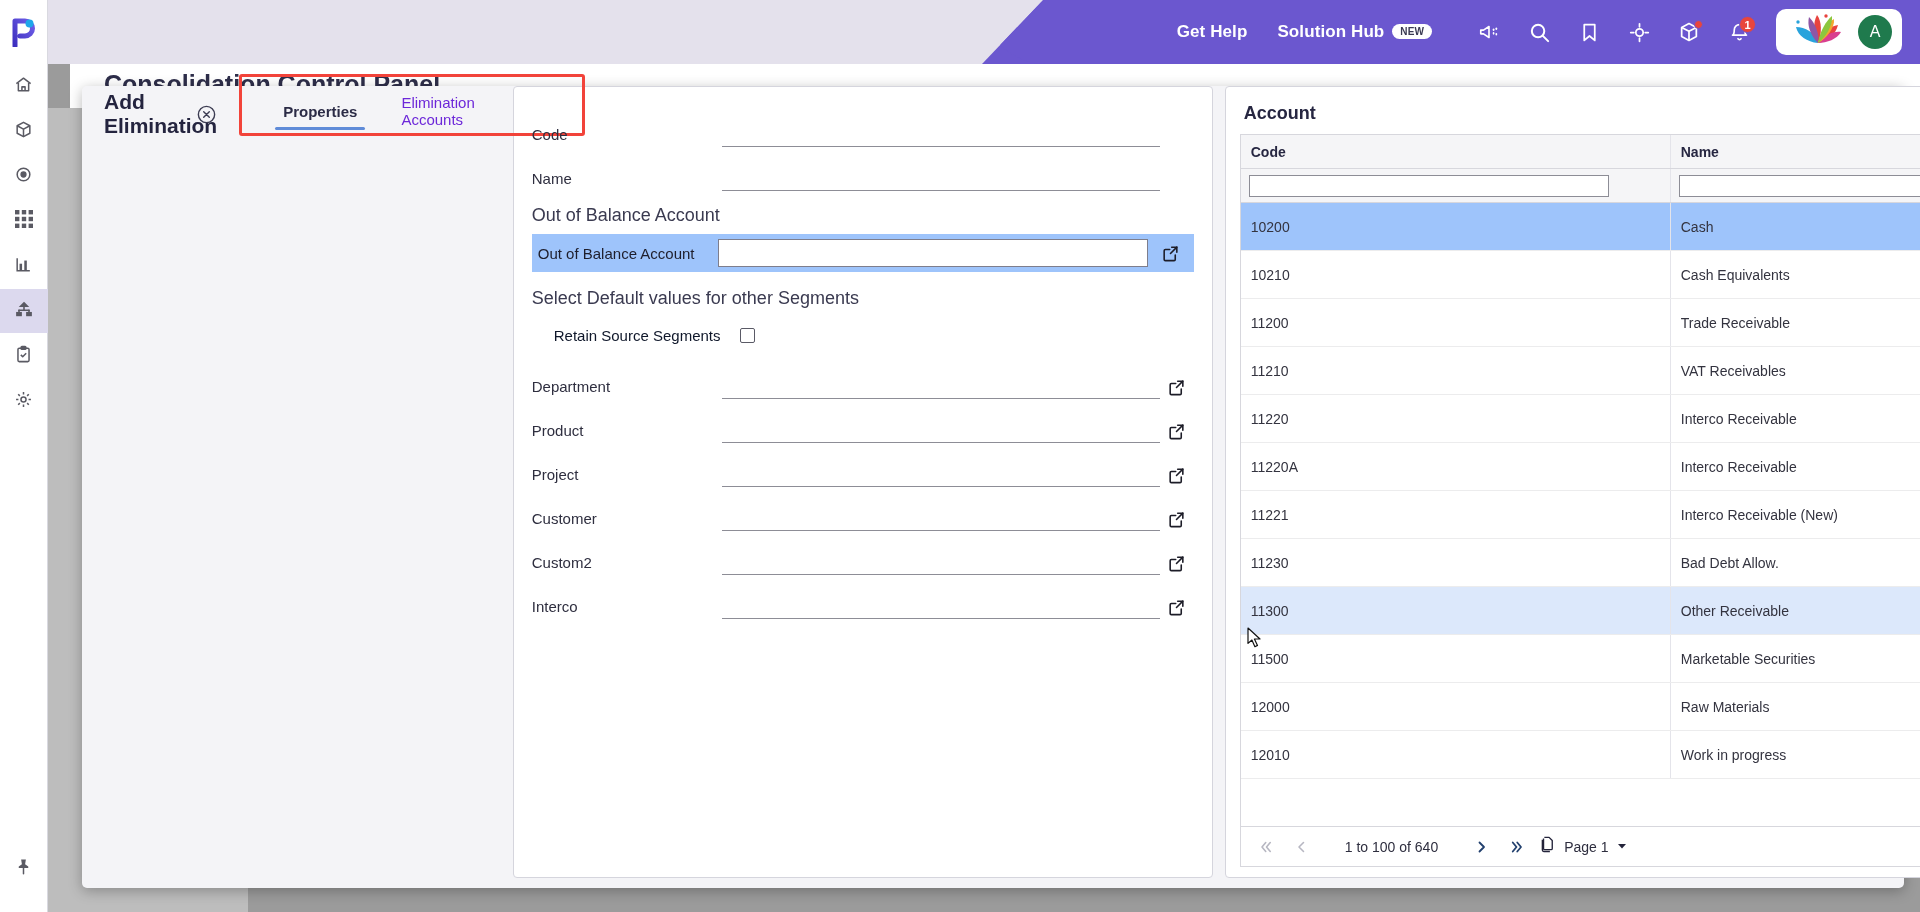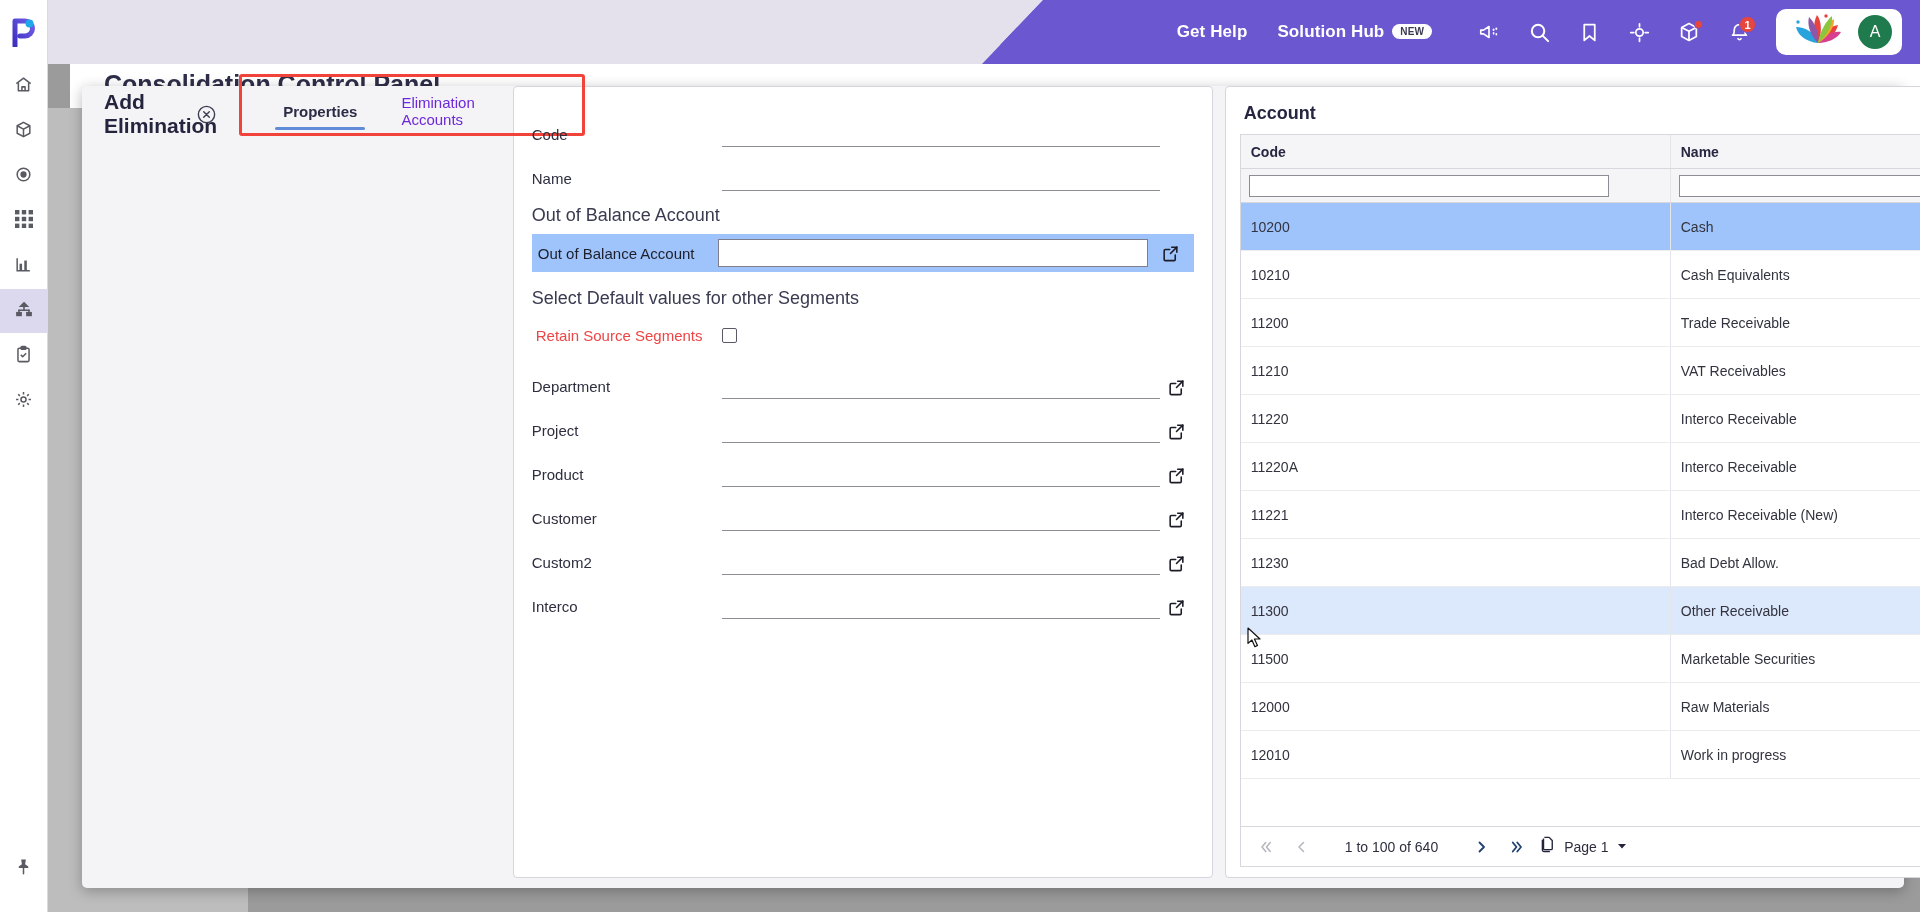--- a/index.html
+++ b/index.html
@@ -192,21 +192,21 @@
   }
   .oob-input {
     flex: 1; height: 28px; background: #ffffff; border: 1px solid #7e7e8c;
     outline: none; font-size: 15px; font-family: inherit; padding: 0 6px;
   }
   .oob-ext {
     width: 46px; display: flex; align-items: center; justify-content: center;
     cursor: pointer; color: #1d1d28;
   }
   .check-row { display: flex; align-items: center; height: 40px; }
-  .check-label { width: 190px; font-size: 15px; color: #ef4444; padding-left: 4px;}
+  .check-label { width: 190px; font-size: 15px; color: #0f172a; padding-left: 4px; margin-left: 18px;}
   .checkbox {
     width: 15px; height: 15px; border: 1px solid #5a5a66; border-radius: 2px;
     background: #fff; cursor: pointer;
   }
 
   
   .grid-title { font-size: 18px; font-weight: bold; color: #262641; padding: 2px 2px 10px 4px; }
   .grid { border: 1px solid #d7d7dd; display: flex; flex-direction: column; flex: 1; min-height: 0; position: relative;}
   .grid-head {
     display: flex; background: #f5f5f7; border-bottom: 1px solid #d7d7dd;
@@ -513,33 +513,33 @@
         <span class="ext-link-btn">
           <svg width="19" height="19" viewBox="0 0 24 24" fill="none" stroke="currentColor" stroke-width="2" stroke-linecap="round" stroke-linejoin="round">
               <path d="M13.5 4H20v6.5"></path>
               <path d="M20 4l-8 8"></path>
               <path d="M18 14v5.5a1.5 1.5 0 01-1.5 1.5h-11A1.5 1.5 0 014 19.5v-11A1.5 1.5 0 015.5 7H11"></path>
             </svg>
         </span>
       </div>
 
       <div class="form-row">
-        <span class="form-label">Project</span>
+        <span class="form-label">Product</span>
         <input class="form-input" value="" style="">
         <span class="ext-link-btn">
           <svg width="19" height="19" viewBox="0 0 24 24" fill="none" stroke="currentColor" stroke-width="2" stroke-linecap="round" stroke-linejoin="round">
               <path d="M13.5 4H20v6.5"></path>
               <path d="M20 4l-8 8"></path>
               <path d="M18 14v5.5a1.5 1.5 0 01-1.5 1.5h-11A1.5 1.5 0 014 19.5v-11A1.5 1.5 0 015.5 7H11"></path>
             </svg>
         </span>
       </div>
 
       <div class="form-row">
-        <span class="form-label">Product</span>
+        <span class="form-label">Project</span>
         <input class="form-input" value="" style="">
         <span class="ext-link-btn">
           <svg width="19" height="19" viewBox="0 0 24 24" fill="none" stroke="currentColor" stroke-width="2" stroke-linecap="round" stroke-linejoin="round">
               <path d="M13.5 4H20v6.5"></path>
               <path d="M20 4l-8 8"></path>
               <path d="M18 14v5.5a1.5 1.5 0 01-1.5 1.5h-11A1.5 1.5 0 014 19.5v-11A1.5 1.5 0 015.5 7H11"></path>
             </svg>
         </span>
       </div>
 

